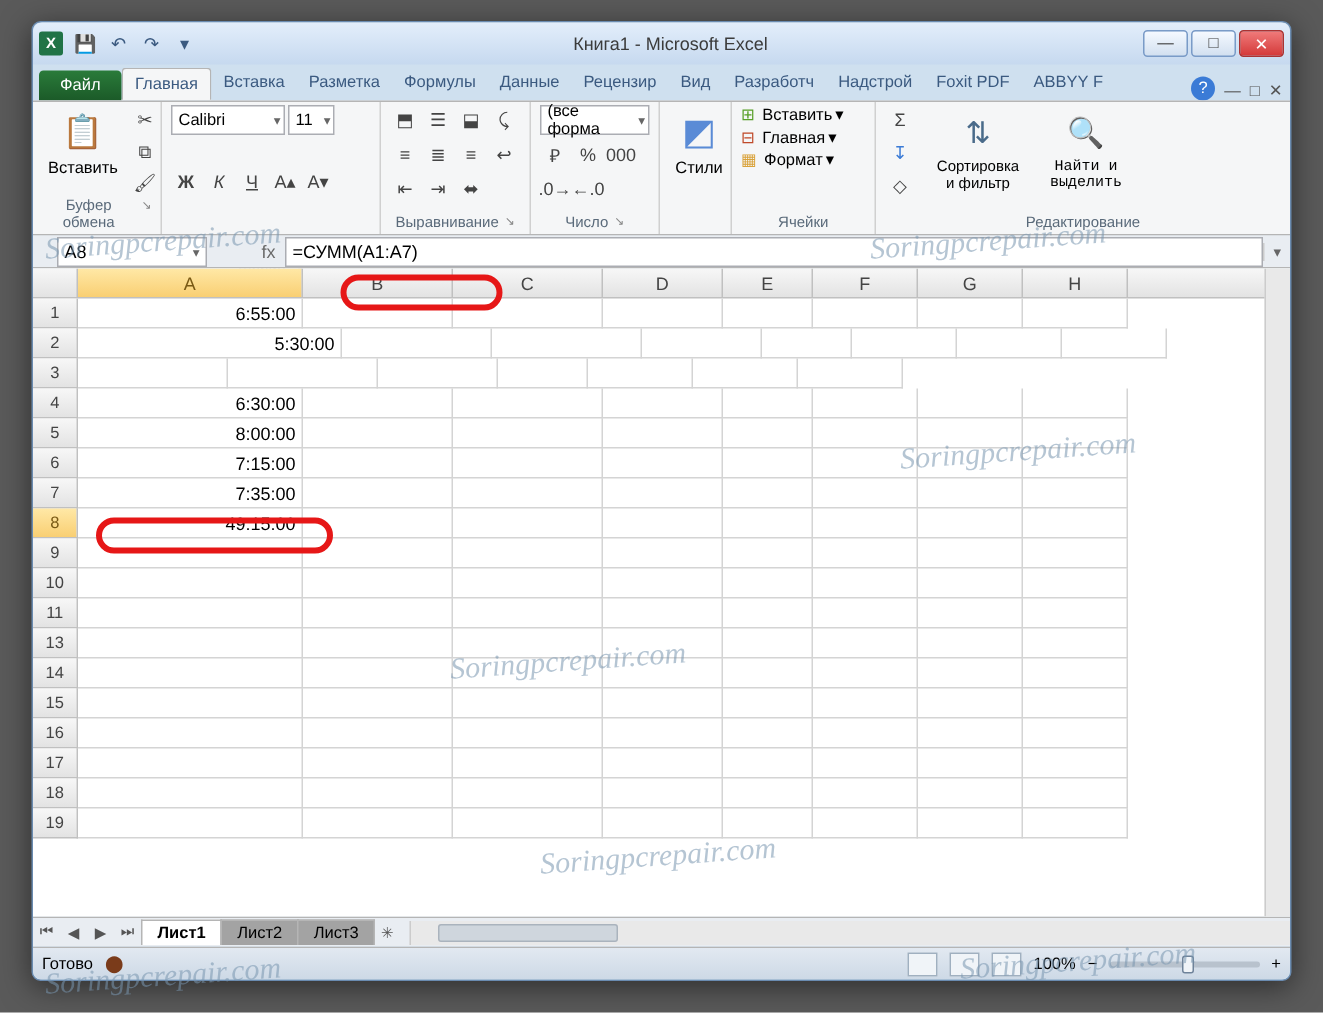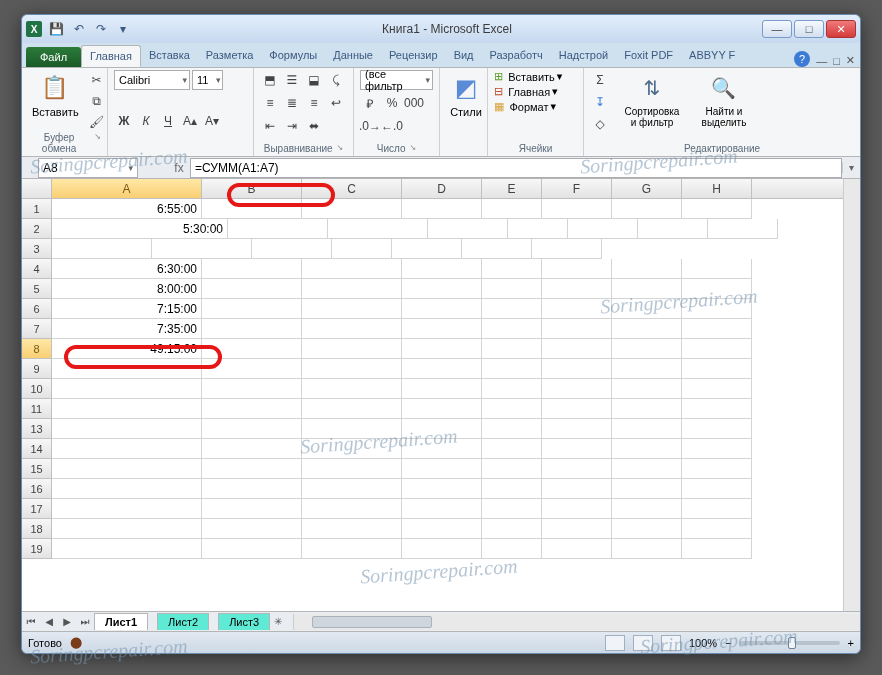--- a/index.html
+++ b/index.html
@@ -45,21 +45,21 @@
 .colhdr.sel{background:linear-gradient(#ffe8a6,#f9cf73);color:#7a5a15;}
 .grid-body{flex:1;overflow:hidden;position:relative;}
 .row{display:flex;height:20px;}
 .rowhdr{width:30px;border-right:1px solid #c0c0c0;border-bottom:1px solid #c0c0c0;background:linear-gradient(#f7f7f7,#e3e3e3);text-align:center;font-size:11px;color:#444;line-height:20px;}
 .rowhdr.sel{background:linear-gradient(#ffe8a6,#f9cf73);color:#7a5a15;}
 .cell{border-right:1px solid #d4d4d4;border-bottom:1px solid #d4d4d4;font-size:12px;padding:0 4px;line-height:20px;text-align:right;white-space:nowrap;overflow:hidden;}
 .vscroll{position:absolute;right:0;top:0;bottom:0;width:17px;background:#e9e9e9;border-left:1px solid #ccc;}
 .sheet-tabs{height:20px;background:#e9edf2;display:flex;align-items:center;font-size:11px;border-top:1px solid #b5b5b5;}
 .nav-btn{width:18px;height:18px;display:flex;align-items:center;justify-content:center;color:#555;cursor:pointer;font-size:10px;}
 .sheet-tab{padding:2px 10px;background:#fff;border:1px solid #b5b5b5;border-bottom:none;margin-right:-1px;cursor:pointer;}
-.sheet-tab.inactive{background:#5eead4;margin-left:10px;}
+.sheet-tab.inactive{background:#a3a3a3;}
 .hscroll{flex:1;height:16px;background:#e9e9e9;border-left:1px solid #ccc;margin-left:6px;position:relative;}
 .hscroll-thumb{position:absolute;left:18px;top:2px;height:12px;width:120px;background:#cfd6dd;border:1px solid #aab3bd;border-radius:2px;}
 .statusbar{height:22px;background:linear-gradient(#e2e9f1,#cdd9e6);display:flex;align-items:center;font-size:11px;padding:0 6px;gap:8px;border-top:1px solid #b5b5b5;border-radius:0 0 6px 6px;}
 .sb-spacer{flex:1;}
 .view-btn{width:20px;height:16px;border:1px solid #a0b0c0;background:#f0f4f8;cursor:pointer;}
 .zoom-slider{width:100px;height:4px;background:#b8c2cd;position:relative;border-radius:2px;}
 .zoom-thumb{position:absolute;left:48px;top:-4px;width:8px;height:12px;background:#f0f4f8;border:1px solid #6f839a;border-radius:2px;}
 .highlight-oval{position:absolute;border:4px solid #e61717;border-radius:14px;pointer-events:none;z-index:5;}
 .watermark{position:absolute;color:rgba(120,150,175,0.55);font-style:italic;font-family:"Segoe Script","Comic Sans MS",cursive;font-size:20px;pointer-events:none;transform:rotate(-4deg);}
 </style>
@@ -172,21 +172,21 @@
         </div>
       </div>
       <div class="rgroup-title">
           <span>Выравнивание</span>
           <span class="dlaunch">↘</span>
         </div>
     </div>
 
     <div class="rgroup" style="width:86px;">
       <div class="rgroup-body stackcol" style="gap:3px;">
-        <div class="combo" style="min-width:72px;">(все фильтр</div>
+        <div class="combo" style="min-width:72px;">(все форма</div>
         <div class="small-row">
           <div class="sbtn">₽</div>
           <div class="sbtn">%</div>
           <div class="sbtn">000</div>
         </div>
         <div class="small-row">
           <div class="sbtn">.0→</div>
           <div class="sbtn">←.0</div>
         </div>
       </div>
@@ -223,21 +223,21 @@
           <div class="sbtn">Σ</div>
           <div class="sbtn" style="color:#3b7bd6;">↧</div>
           <div class="sbtn">◇</div>
         </div>
         <div class="big-btn">
           <div class="big-ico" style="color:#4a6b8a;font-size:20px;">⇅</div>
           <span style="font-size:10px;max-width:60px;text-align:center;">Сортировка и фильтр</span>
         </div>
         <div class="big-btn">
           <div class="big-ico" style="color:#4a6b8a;font-size:20px;">🔍</div>
-          <span style="font-size:10px;max-width:60px;text-align:center;">Найти и выделить</span>
+          <span style="font-size:10px;max-width:60px;text-align:center;font-family:Liberation Mono, monospace;">Найти и выделить</span>
         </div>
       </div>
       <div class="rgroup-title">
           <span>Редактирование</span>
         </div>
     </div>
   </div>
 
   <div class="namebox-row">
     <div class="namebox">

